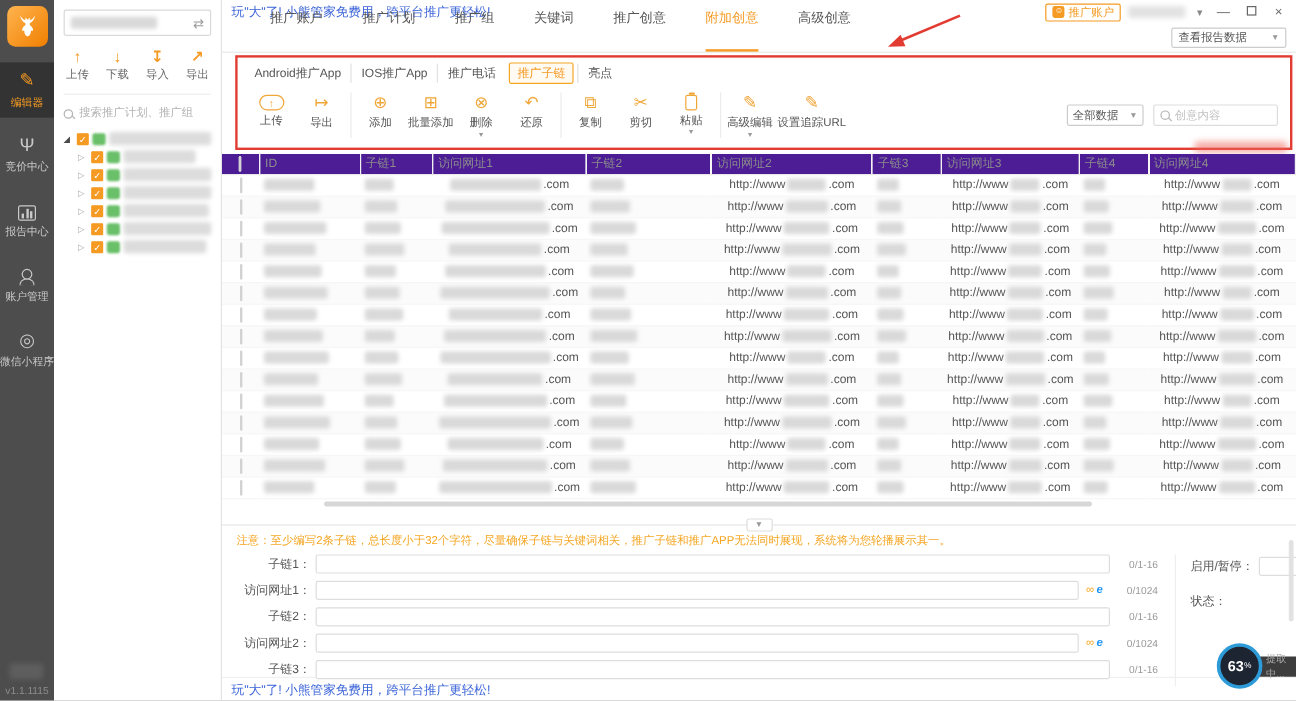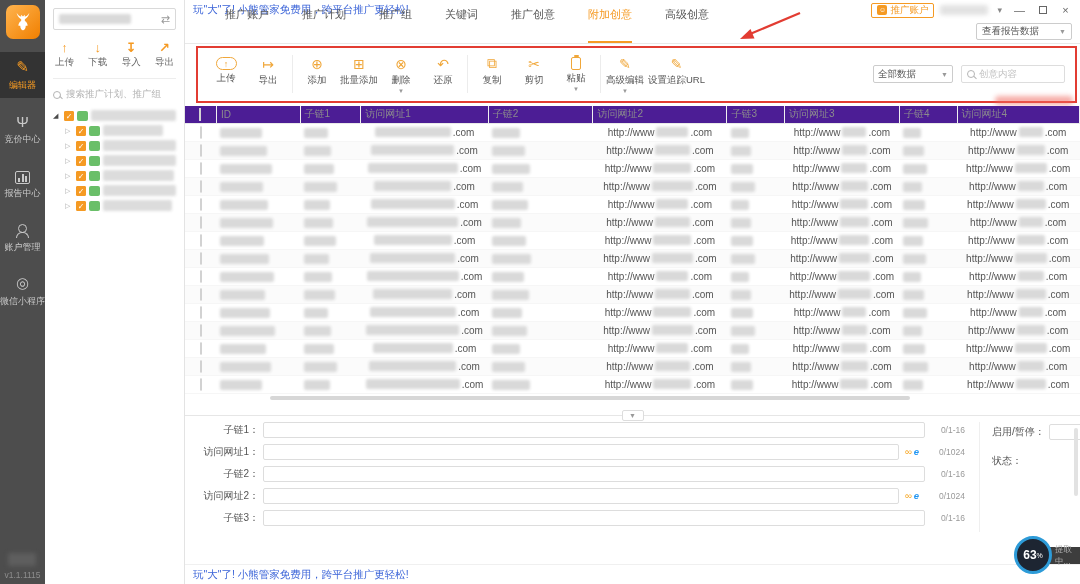--- a/index.html
+++ b/index.html
@@ -70,21 +70,21 @@
   .toolbar { display:flex; align-items:flex-start; padding:7px 6px 8px 4px; }
   .tb-group { display:flex; padding:0 3px; }
   .tb-group + .tb-group { border-left:1px solid #ececec; }
   .tb-btn { min-width:42px; padding:0 2px; display:flex; flex-direction:column; align-items:center; gap:2px; font-size:9.5px; color:#555; cursor:pointer; }
   .tb-ico { height:17px; color:#f0a73a; font-size:14px; display:flex; align-items:center; justify-content:center; }
   .tb-ico.cloud { border:1.5px solid #f0a73a; border-radius:9px; width:21px; height:13px; font-size:9px; font-weight:bold; align-self:center; margin-top:2px; }
   .clip-ico { width:10px; height:13px; border:1.5px solid #f0a73a; border-radius:2px; position:relative; margin-top:2px; }
   .clip-ico::before { content:''; position:absolute; top:-3px; left:1.5px; width:5px; height:2px; background:#f0a73a; border-radius:1px; }
   .tb-caret { font-size:6px; color:#999; line-height:4px; height:4px; }
   .toolbar-right { margin-left:auto; display:flex; gap:8px; align-items:center; align-self:center; padding-right:4px; }
-  .filter-select { width:80px; height:18px; border:1px solid #ccc; border-radius:2px; font-size:9.5px; color:#555; display:flex; align-items:center; justify-content:space-between; padding:0 4px; cursor:pointer; }
+  .filter-select { width:64px; height:18px; border:1px solid #ccc; border-radius:2px; font-size:9.5px; color:#555; display:flex; align-items:center; justify-content:space-between; padding:0 4px; cursor:pointer; }
   .toolbar-search { width:104px; height:18px; border:1px solid #ddd; border-radius:2px; display:flex; align-items:center; gap:4px; padding:0 5px; color:#c2c2c2; font-size:9.5px; }
   .red-scribble { position:absolute; right:2px; bottom:-4px; width:78px; height:9px; background:#ef6a60; opacity:.55; filter:blur(2.5px); border-radius:4px; }
 
   
   .grid-wrap { margin-top:3px; position:relative; flex:none; }
   table { width:100%; border-collapse:collapse; table-layout:fixed; font-size:10px; color:#555; }
   th { font-weight:normal; color:#8c8c8c; text-align:left; height:17px; padding:0 4px; border-right:1px solid #f0f0f0; border-bottom:1px solid #e9e9e9; background:#4c1d95; white-space:nowrap; overflow:hidden; }
   td { height:18px; padding:0 4px; border-bottom:1px solid #f6f6f6; white-space:nowrap; overflow:hidden; }
   tbody tr:nth-child(even) td { background:#fbfbfb; }
   .c-center { text-align:center; }
@@ -268,20 +268,27 @@
           <span class="tab active">附加创意</span>
           <span class="tab">高级创意</span>
         </nav>
       <div class="report-select">
         <span>查看报告数据</span>
         <span class="caret">▼</span>
       </div>
     </div>
 
     <div class="redbox">
+      <div class="subtabs" id="subtabs">
+          <span class="subtab">Android推广App</span>
+          <span class="subtab">IOS推广App</span>
+          <span class="subtab">推广电话</span>
+          <span class="subtab active">推广子链</span>
+          <span class="subtab">亮点</span>
+        </div>
       <div class="toolbar">
         <div id="toolbar-groups" style="display:flex">
             <div class="tb-group">
               <div class="tb-btn">
                 <span class="tb-ico cloud">↑</span>
                 <span>上传</span>
               </div>
               <div class="tb-btn">
                 <span class="tb-ico">↦</span>
                 <span>导出</span>
@@ -906,20 +913,21 @@
       <div class="hscroll">
         <div class="hthumb"></div>
       </div>
     </div>
 
     <div class="collapse-strip">
       <span class="collapse-btn">▼</span>
     </div>
 
     <div class="form-area">
+      <div class="note">注意：至少编写2条子链，总长度小于32个字符，尽量确保子链与关键词相关，推广子链和推广APP无法同时展现，系统将为您轮播展示其一。</div>
       <div class="form-grid">
         <div class="form-left" id="form-fields">
             <div class="f-row">
               <label class="f-label">子链1：</label>
               <div class="f-input"></div>
               <span class="f-counter">0/1-16</span>
             </div>
             <div class="f-row">
               <label class="f-label">访问网址1：</label>
               <div class="f-input"></div>

